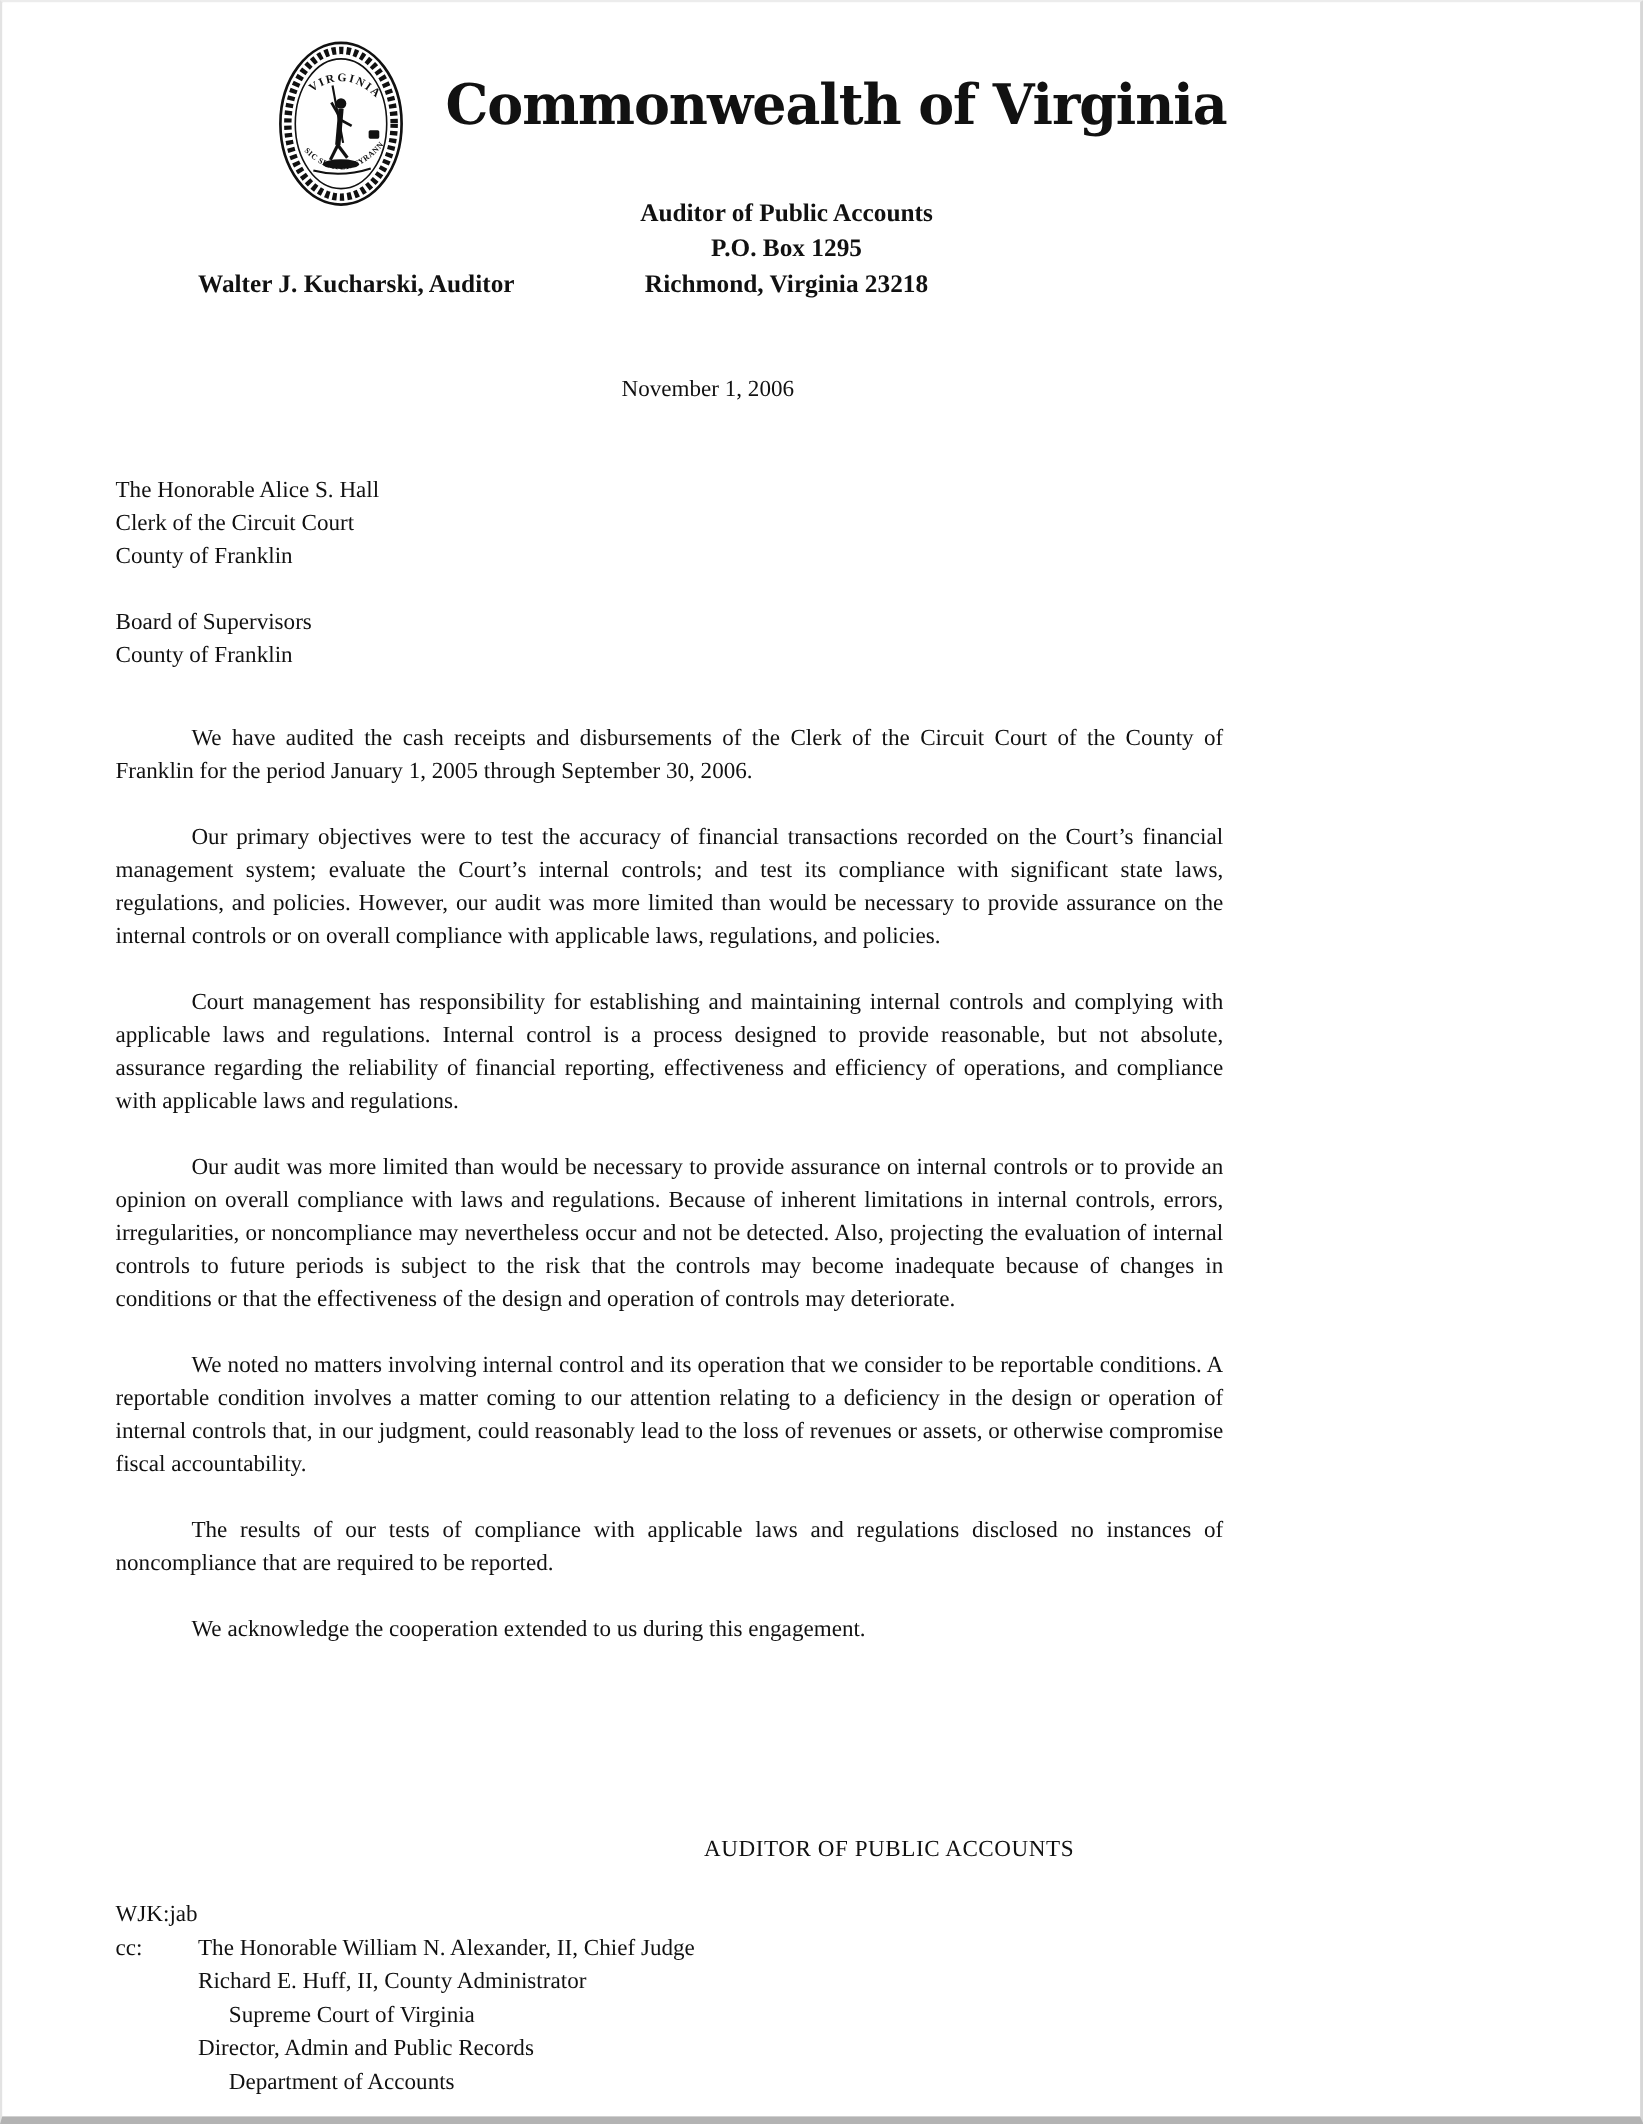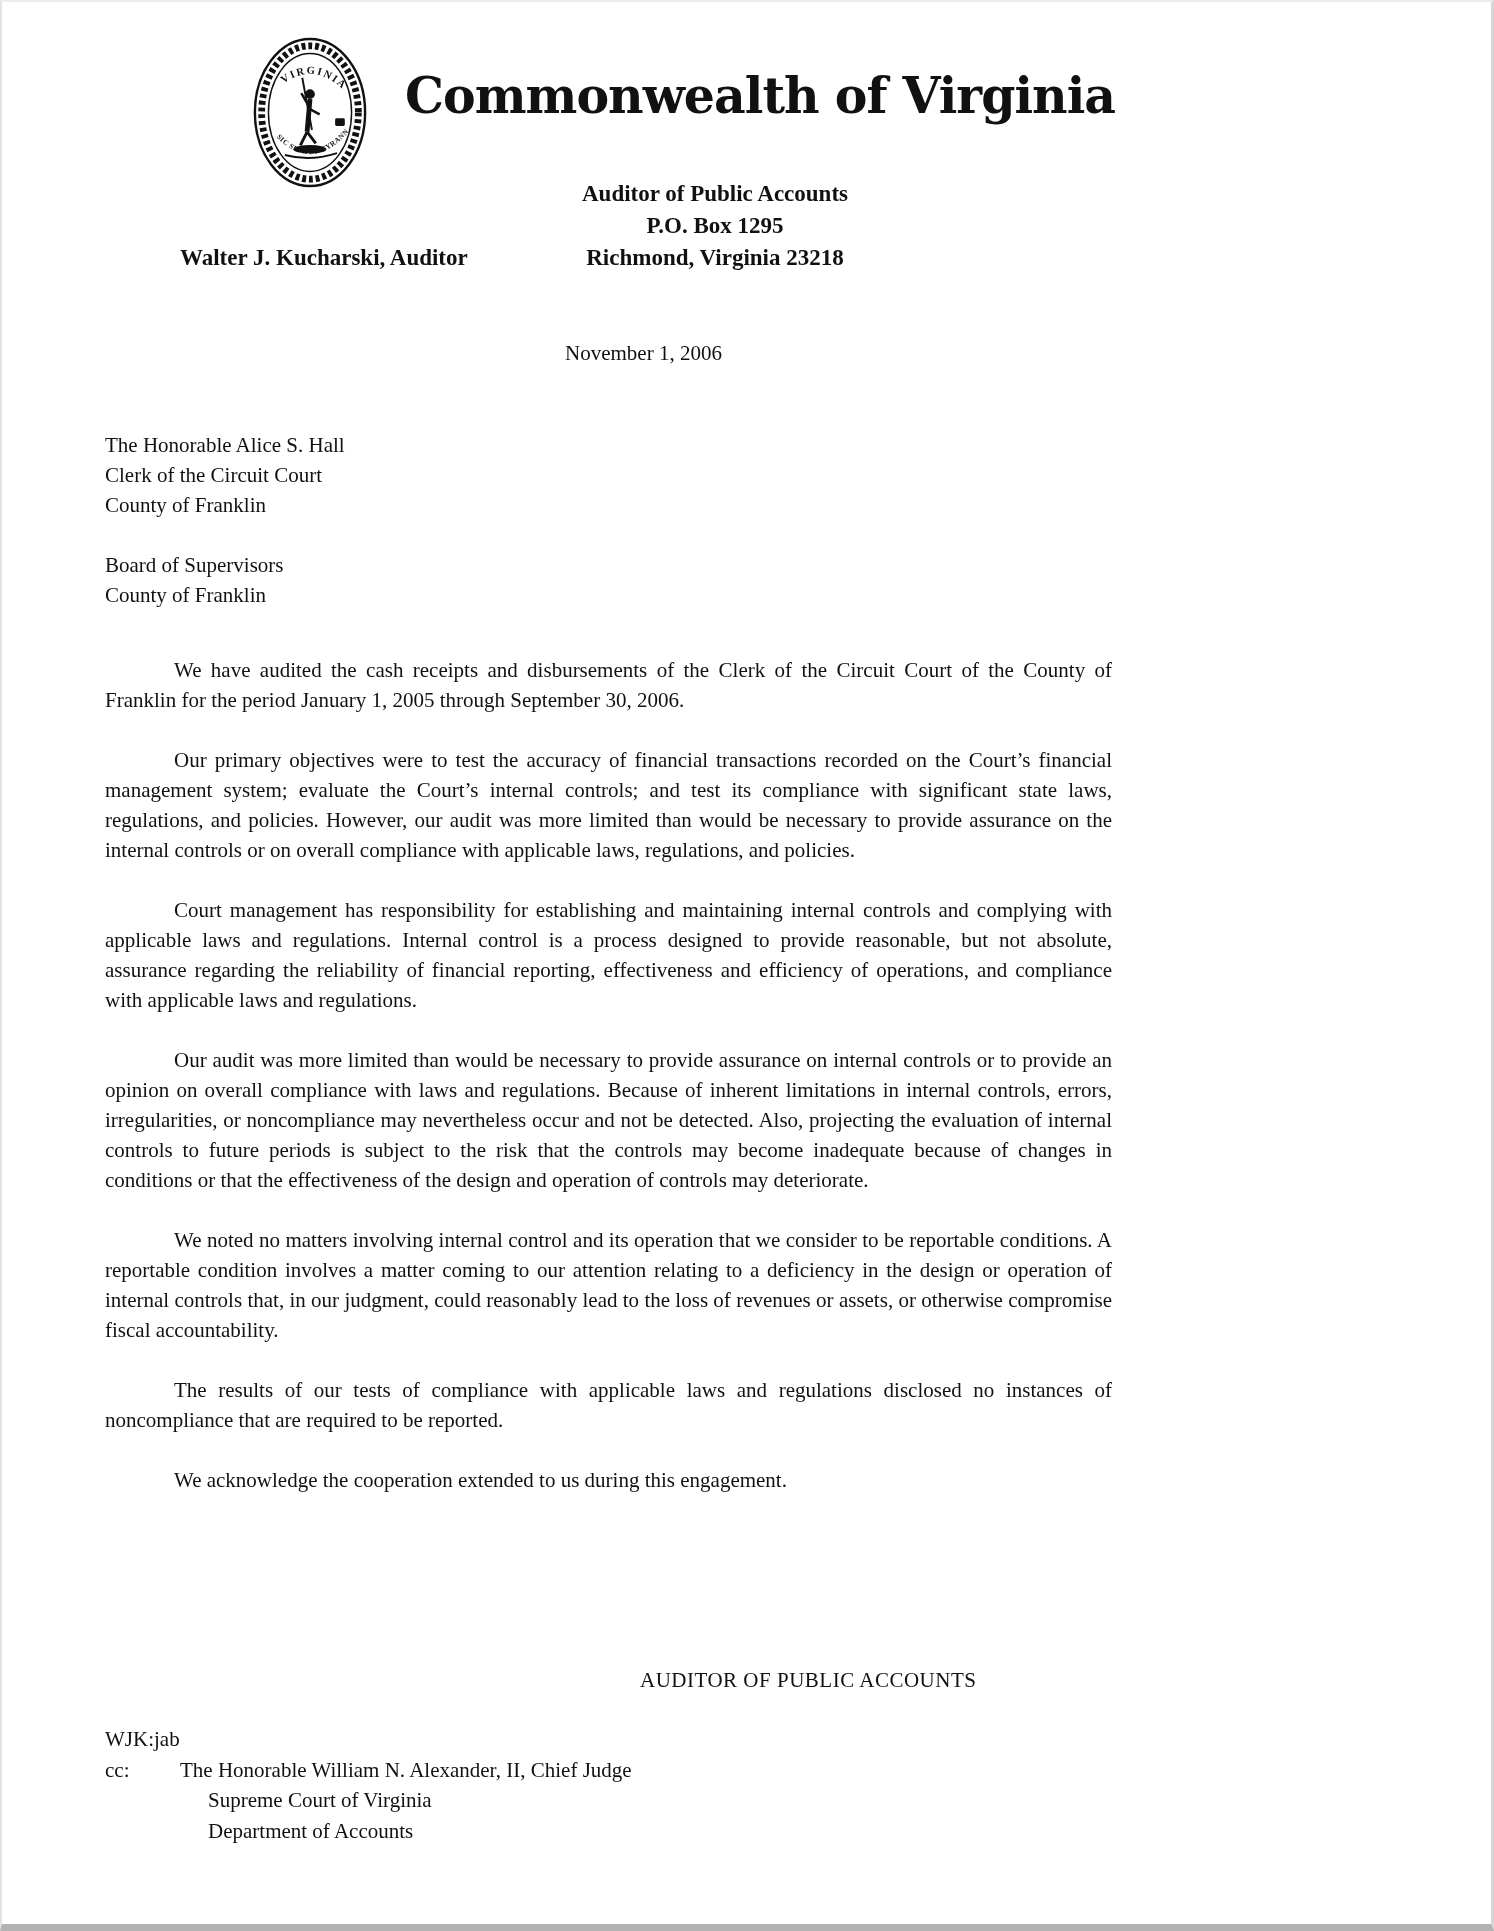--- a/index.html
+++ b/index.html
@@ -153,19 +153,21 @@
 
   <div class="sig-footer">
     <div class="signature-line">AUDITOR OF PUBLIC ACCOUNTS</div>
 
     <div class="reference-line">WJK:jab</div>
 
     <div class="cc-section">
       <div class="cc-label">cc:</div>
       <div class="cc-names">
         <div class="cc-item">The Honorable William N. Alexander, II, Chief Judge</div>
+        <div class="cc-item">Richard E. Huff, II, County Administrator</div>
         <div class="cc-item indent">Supreme Court of Virginia</div>
+        <div class="cc-item">Director, Admin and Public Records</div>
         <div class="cc-item indent">Department of Accounts</div>
       </div>
     </div>
   </div>
 
 </div>
 
 </body></html>

